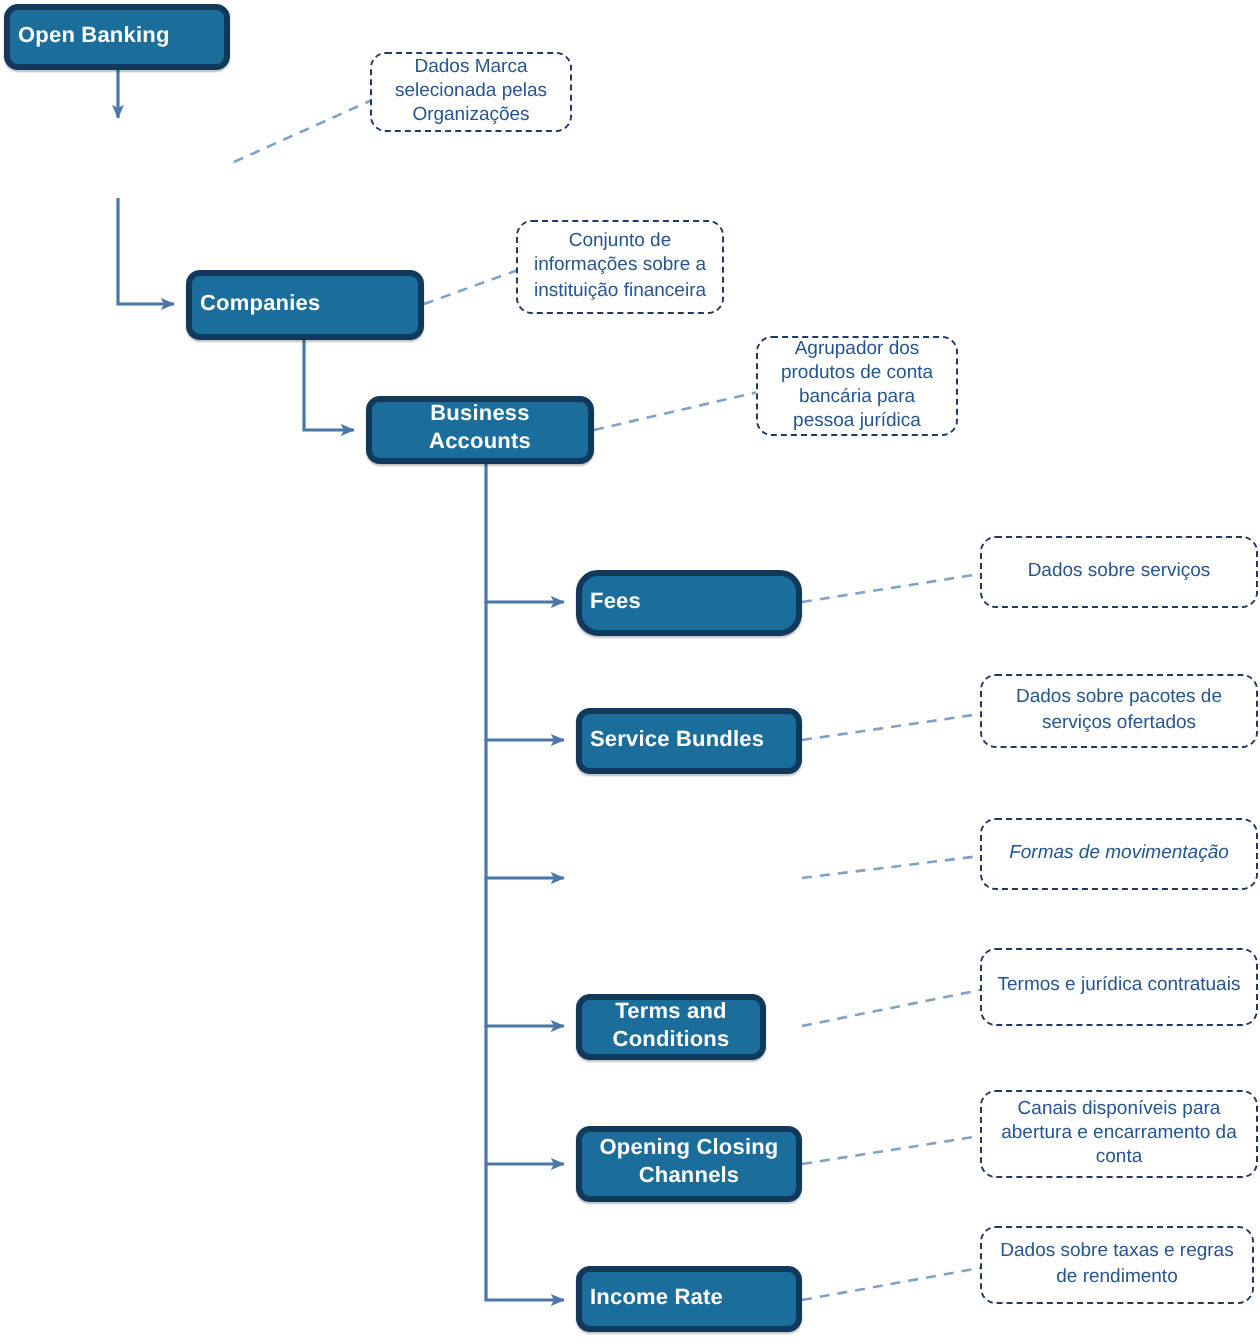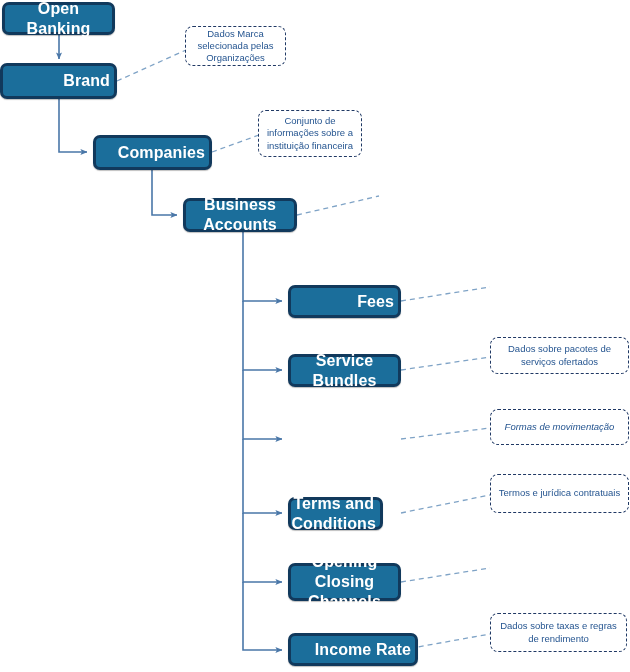--- a/index.html
+++ b/index.html
@@ -28,25 +28,25 @@
     pointer-events: none;
   }
   .node {
     position: absolute;
     box-sizing: border-box;
     background: #1b6e9b;
     border: 3px solid #11395c;
     border-radius: 7px;
     color: #ffffff;
     font-weight: bold;
-    font-size: 16px;
+    font-size: 11px;
     letter-spacing: 0.1px;
     display: flex;
     align-items: center;
-    justify-content: flex-end;
+    justify-content: flex-start;
     text-align: center;
     line-height: 1.25;
     box-shadow: 0 1px 1px rgba(0,0,0,0.25);
     padding: 0 4px;
   }
   .callout {
     position: absolute;
     box-sizing: border-box;
     background: #ffffff;
     border: 1.4px dashed #1f3864;
@@ -95,73 +95,79 @@
       <path d="M401,513 L490,495"></path>
       <path d="M401,582 L490,568"></path>
       <path d="M401,650 L490,634"></path>
     </g>
   </svg>
 
   <div class="node" style="left:2px; top:2px; width:113px; height:33px;">
     <span>Open Banking</span>
   </div>
 
-  <div class="node" style="left:0px; top:63px; width:117px; height:36px;">
-    <span>Brand</span>
-  </div>
 
   <div class="node" style="left:93px; top:135px; width:119px; height:35px;">
     <span>Companies</span>
   </div>
 
   <div class="node" style="left:183px; top:198px; width:114px; height:34px;">
     <span>Business Accounts</span>
   </div>
 
-  <div class="node" style="left:288px; top:285px; width:113px; height:33px;">
+  <div class="node" style="left:288px; top:285px; width:113px; height:33px;border-radius:11px;">
     <span>Fees</span>
   </div>
 
   <div class="node" style="left:288px; top:354px; width:113px; height:33px;">
     <span>Service Bundles</span>
   </div>
 
 
   <div class="node" style="left:288px; top:497px; width:95px; height:33px;">
     <span>Terms and Conditions</span>
   </div>
 
   <div class="node" style="left:288px; top:563px; width:113px; height:38px;">
     <span>Opening Closing Channels</span>
   </div>
 
-  <div class="node" style="left:288px; top:633px; width:130px; height:33px;">
+  <div class="node" style="left:288px; top:633px; width:113px; height:33px;">
     <span>Income Rate</span>
   </div>
 
   <div class="callout" style="left:185px; top:26px; width:101px; height:40px;">
     <span>Dados Marca selecionada pelas Organizações</span>
   </div>
 
   <div class="callout" style="left:258px; top:110px; width:104px; height:47px;">
     <span>Conjunto de informações sobre a instituição financeira</span>
   </div>
 
+  <div class="callout" style="left:378px; top:168px; width:101px; height:50px;">
+    <span>Agrupador dos produtos de conta bancária para pessoa jurídica</span>
+  </div>
 
+  <div class="callout" style="left:490px; top:268px; width:139px; height:36px;">
+    <span>Dados sobre serviços</span>
+  </div>
 
   <div class="callout" style="left:490px; top:337px; width:139px; height:37px;">
     <span>Dados sobre pacotes de serviços ofertados</span>
   </div>
 
   <div class="callout" style="left:490px; top:409px; width:139px; height:36px;font-style:italic;">
     <span>Formas de movimentação</span>
   </div>
 
   <div class="callout" style="left:490px; top:474px; width:139px; height:39px;">
     <span>Termos e jurídica contratuais</span>
   </div>
 
+  <div class="callout" style="left:490px; top:545px; width:139px; height:44px;">
+    <span>Canais disponíveis para abertura e encarramento da conta</span>
+  </div>
 
   <div class="callout" style="left:490px; top:613px; width:137px; height:39px;">
     <span>Dados sobre taxas e regras de rendimento</span>
   </div>
 
 </div>
 
 </body></html>

